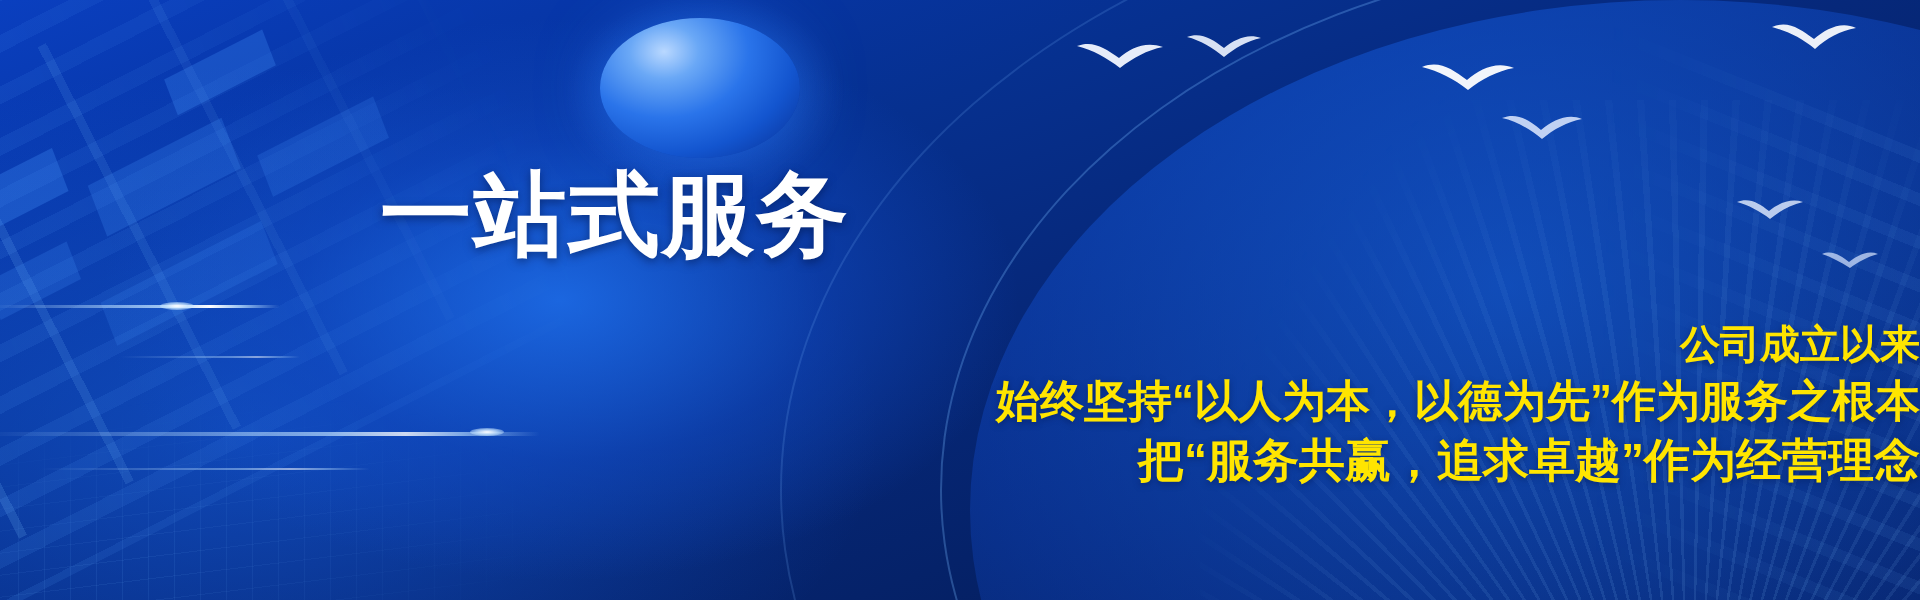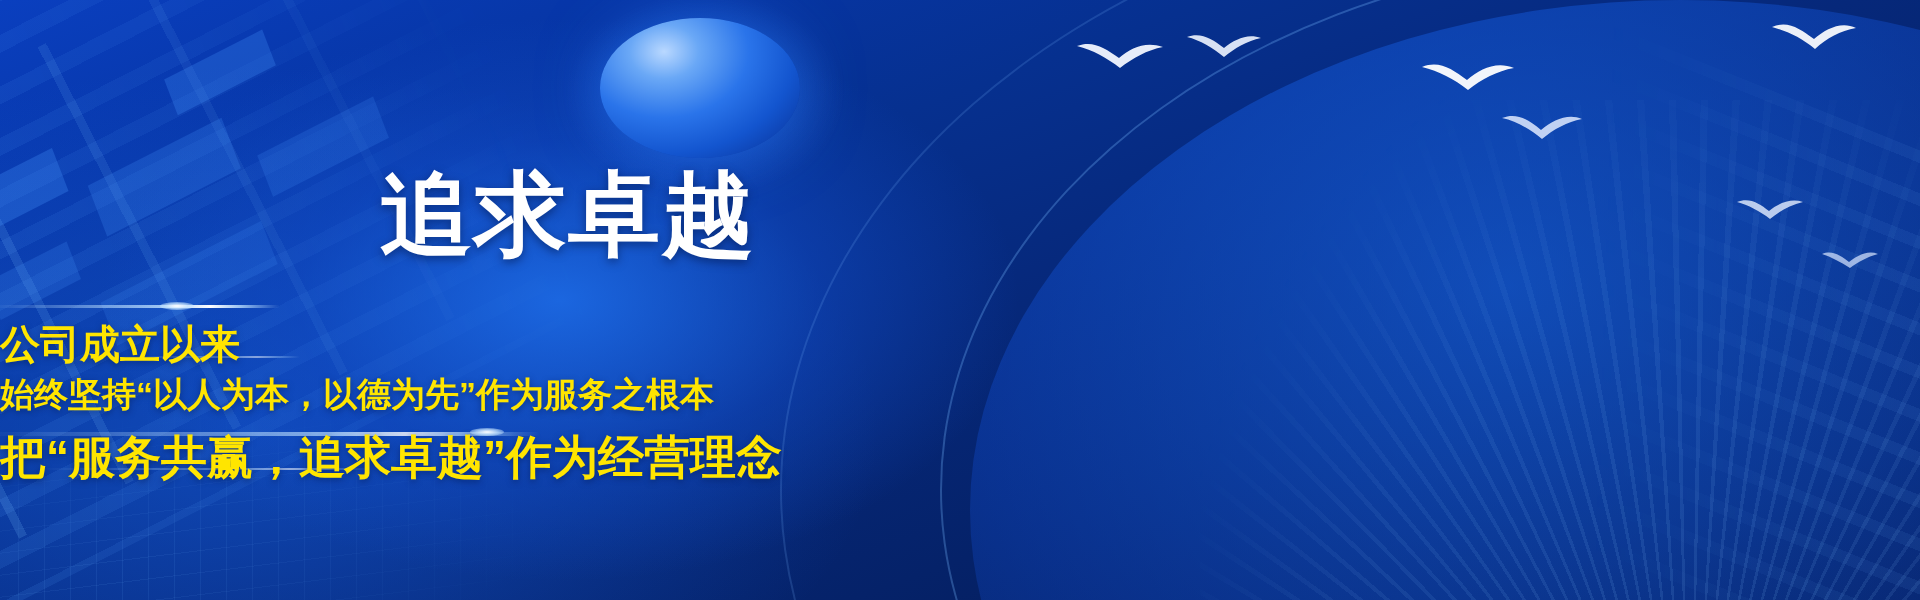--- a/index.html
+++ b/index.html
@@ -132,27 +132,27 @@
   .headline-yellow{
     position:absolute;left:1010px;top:62px;
     font-size:112px;line-height:1;font-weight:700;color:#ffe500;
     letter-spacing:2px;
     text-shadow:0 3px 12px rgba(0,20,70,.5);
     white-space:nowrap;
   }
 
   .body-block{
     position:absolute;left:0;top:318px;width:1920px;
-    text-align:left;color:#ffe500;font-weight:700;
+    text-align:right;color:#ffe500;font-weight:700;
     text-shadow:0 2px 6px rgba(0,25,85,.55);
   }
   .body-line{line-height:1.30;white-space:nowrap;}
   .bl-1{font-size:40px;}
-  .bl-2{font-size:34px;margin-top:2px;}
-  .bl-3{font-size:46px;margin-top:12px;}
+  .bl-2{font-size:44px;margin-top:2px;}
+  .bl-3{font-size:46px;margin-top:2px;}
 </style>
 </head>
 <body>
 
 <div class="stage">
 
   <div class="deco ribbon-left"></div>
   <div class="deco ribbon-left2"></div>
   <div class="deco blocks-left"></div>
   <div class="deco grid-bottom-left"></div>
@@ -203,21 +203,21 @@
         <path d="M2 7 C14 2 24 8 34 16 C44 8 56 3 68 7 C55 10 45 16 35 24 C25 16 13 10 2 7 Z" fill="#e6efff" opacity=".8"></path>
       </svg>
   </div>
   <div class="gull" style="left:1820px;top:248px;">
     <svg width="60" height="22" viewBox="0 0 60 22">
         <path d="M2 6 C12 2 20 7 29 14 C38 7 48 2 58 6 C47 9 38 14 30 20 C21 14 11 9 2 6 Z" fill="#dae7ff" opacity=".7"></path>
       </svg>
   </div>
 
   <div class="headline-wrap">
-    <div class="headline-white">追求卓越</div>
+    <div class="headline-white">一站式服务</div>
   </div>
 
   <div class="body-block">
     <div class="body-line bl-1">公司成立以来</div>
     <div class="body-line bl-2">始终坚持“以人为本，以德为先”作为服务之根本</div>
     <div class="body-line bl-3">把“服务共赢，追求卓越”作为经营理念</div>
   </div>
 
 </div>
 

